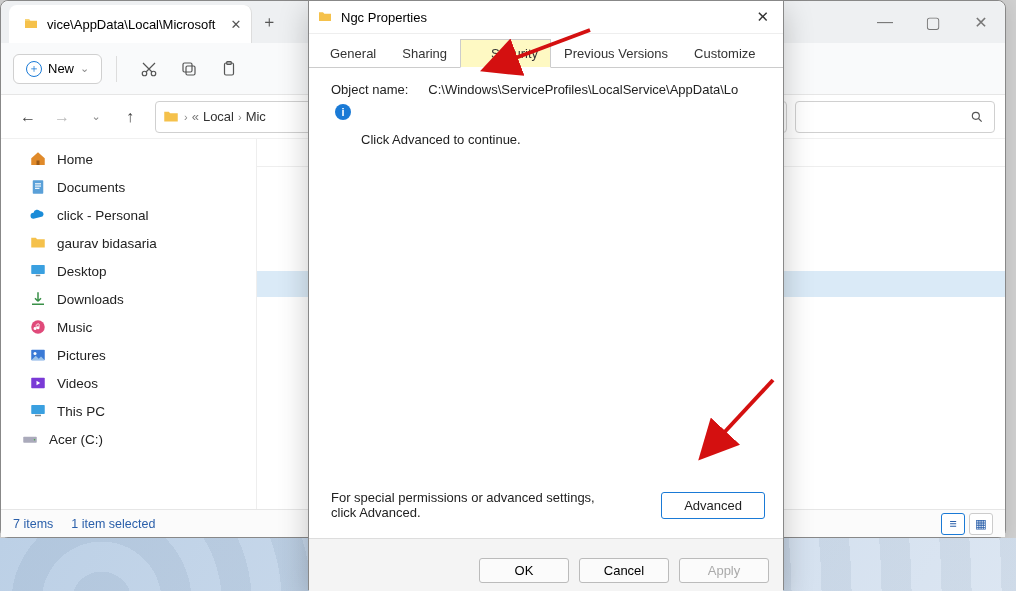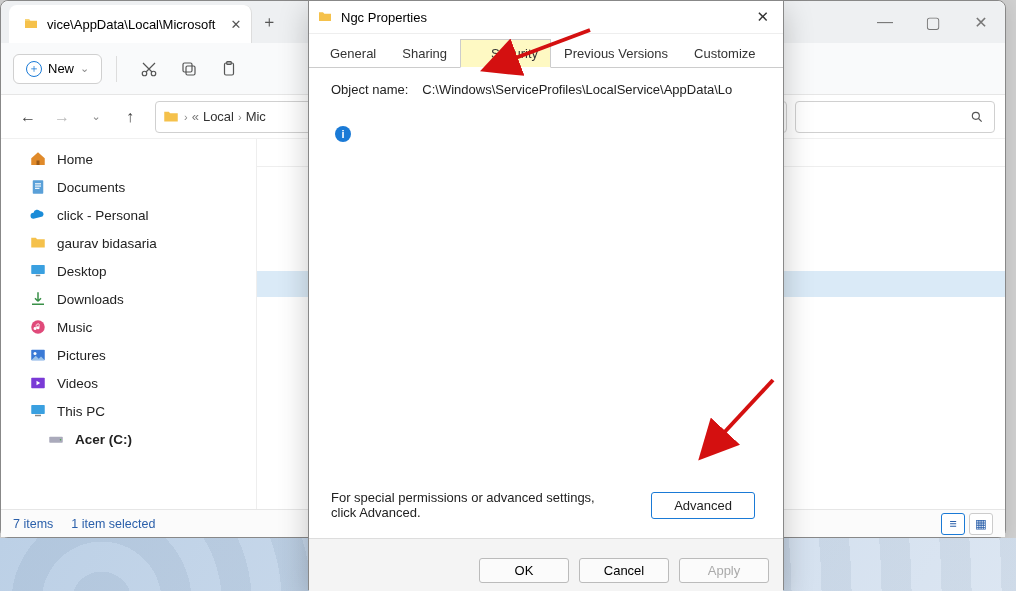--- a/index.html
+++ b/index.html
@@ -23,21 +23,21 @@
 .navrow { height:44px; display:flex; align-items:center; gap:0; padding:0 10px; background:#fff; border-bottom: 1px solid #f0f0f0;}
 .navbtn { width:34px; height:34px; display:flex; align-items:center; justify-content:center; color:#444; font-size:16px; border-radius:6px;}
 .navbtn.disabled{color:#bbb;}
 .addressbar { flex:1; height:32px; border:1px solid #d0d0d0; border-radius:4px; margin:0 8px; display:flex; align-items:center; padding:0 6px; font-size:13px; gap:4px; color:#333;}
 .addressbar .folder-ico{width:18px;height:18px;}
 .searchbox { width:200px; height:32px; border:1px solid #d0d0d0; border-radius:4px; display:flex; align-items:center; justify-content:flex-end; padding:0 10px;}
 .searchbox svg{width:14px;height:14px;stroke:#555;}
 .body { display:flex; height:calc(100% - 42px - 52px - 44px - 28px);}
 .sidebar { width:256px; border-right:1px solid #eee; padding:6px 0; overflow:hidden;}
 .navitem { display:flex; align-items:center; gap:10px; padding:4px 8px 4px 28px; font-size:13.5px; color:#222; height:28px;}
-.navitem.indent { padding-left:46px;font-weight:bold;}
+.navitem.indent { padding-left:20px;}
 .nicon{width:18px;height:18px;flex:0 0 18px;}
 .mainpane { flex:1; display:flex; position:relative; background:#fff;}
 .columns { position:absolute; left:0; right:0; top:0; display:flex; height:28px; align-items:center; font-size:13px; color:#444; border-bottom:1px solid #eee;}
 .rows { position:absolute; top:28px; left:0; right:0;}
 .row { display:flex; height:26px; align-items:center; font-size:13px; color:#444;}
 .row.sel{ background:#daeaf7;}
 .statusbar { position:absolute; bottom:0; left:0; right:0; height:28px; border-top:1px solid #e6e6e6; display:flex; align-items:center; font-size:12.5px; color:#2a5faa; padding:0 12px; background:#fbfbfb;}
 .statusleft{display:flex;gap:18px;}
 .viewbtns{margin-left:auto;display:flex;gap:4px;}
 .viewbtn{width:24px;height:22px;border:1px solid #ccc;display:flex;align-items:center;justify-content:center;border-radius:3px;background:#fff;}
@@ -51,24 +51,24 @@
   position:absolute; left:308px; top:0; width:476px; height:590px;
   background:#fff; border:1px solid #888; box-shadow:0 10px 28px rgba(0,0,0,.22);
 }
 .dlg-title{height:32px;display:flex;align-items:center;padding:16px 8px;font-size:13px;gap:8px;background:#fff;border-bottom:1px solid #eee;}
 .dlg-title .folder-ico{width:16px;height:16px;}
 .dlg-x{margin-left:auto;font-size:15px;color:#333;padding:0 6px;}
 .tabs{display:flex;align-items:flex-end;height:34px;padding:0 8px;font-size:13px;color:#333;border-bottom:1px solid #ccc;}
 .dtab{padding:6px 12px;border:1px solid transparent;position:relative;top:1px;cursor:pointer;}
 .dtab.active{border:1px solid #ccc;border-bottom:1px solid #fff;background:#fef9c3;padding-left:30px;}
 .dlg-body{padding:14px 22px 0 22px;font-size:13px;color:#222;height:calc(100% - 32px - 34px - 52px);position:relative;}
-.objrow{display:flex;gap:14px;margin-bottom:28px;}
+.objrow{display:flex;gap:20px;margin-bottom:6px;}
 .info-row{display:flex;gap:10px;margin-bottom:12px;padding-left:4px;}
 .info-ico{width:16px;height:16px;border-radius:50%;background:#1a7ad6;color:#fff;font-size:11px;display:flex;align-items:center;justify-content:center;font-weight:bold;flex:0 0 16px;margin-top:1px;}
-.adv-row{position:absolute;left:22px;right:28px;bottom:18px;display:flex;align-items:center;gap:20px;}
+.adv-row{position:absolute;left:22px;right:18px;bottom:18px;display:flex;align-items:center;gap:20px;}
 .advbtn{border:1.5px solid #1a7ad6;background:#fff;padding:5px 22px;border-radius:3px;font-size:13px;color:#222;margin-left:auto;}
 .dlg-footer{height:64px;border-top:1px solid #ddd;display:flex;align-items:center;justify-content:flex-end;gap:10px;padding:0 14px;background:#f4f4f4;}
 .dlgbtn{border:1px solid #bbb;background:#fbfbfb;padding:4px 0;width:90px;font-size:13px;border-radius:3px;text-align:center;}
 .dlgbtn.disabled{color:#aaa;}
 
 .arrow{position:absolute;pointer-events:none;}
 .arrow svg{overflow:visible;}
 
 .folder-ico{display:inline-block;}
 .folder-ico svg{width:100%;height:100%;}
@@ -275,20 +275,21 @@
       <div class="dtab">Customize</div>
     </div>
   <div class="dlg-body">
     <div class="objrow">
       <span>Object name:</span>
       <span style="white-space:nowrap;overflow:hidden;flex:1;">C:\Windows\ServiceProfiles\LocalService\AppData\Lo</span>
     </div>
     <div class="info-row">
       <span class="info-ico">i</span>
     </div>
+    <div style="padding-left:30px;">Click Advanced to continue.</div>
     <div class="adv-row">
       <span style="max-width:280px;">For special permissions or advanced settings, click Advanced.</span>
       <button class="advbtn">Advanced</button>
     </div>
   </div>
   <div class="dlg-footer">
     <button class="dlgbtn">OK</button>
     <button class="dlgbtn">Cancel</button>
     <button class="dlgbtn disabled">Apply</button>
   </div>

